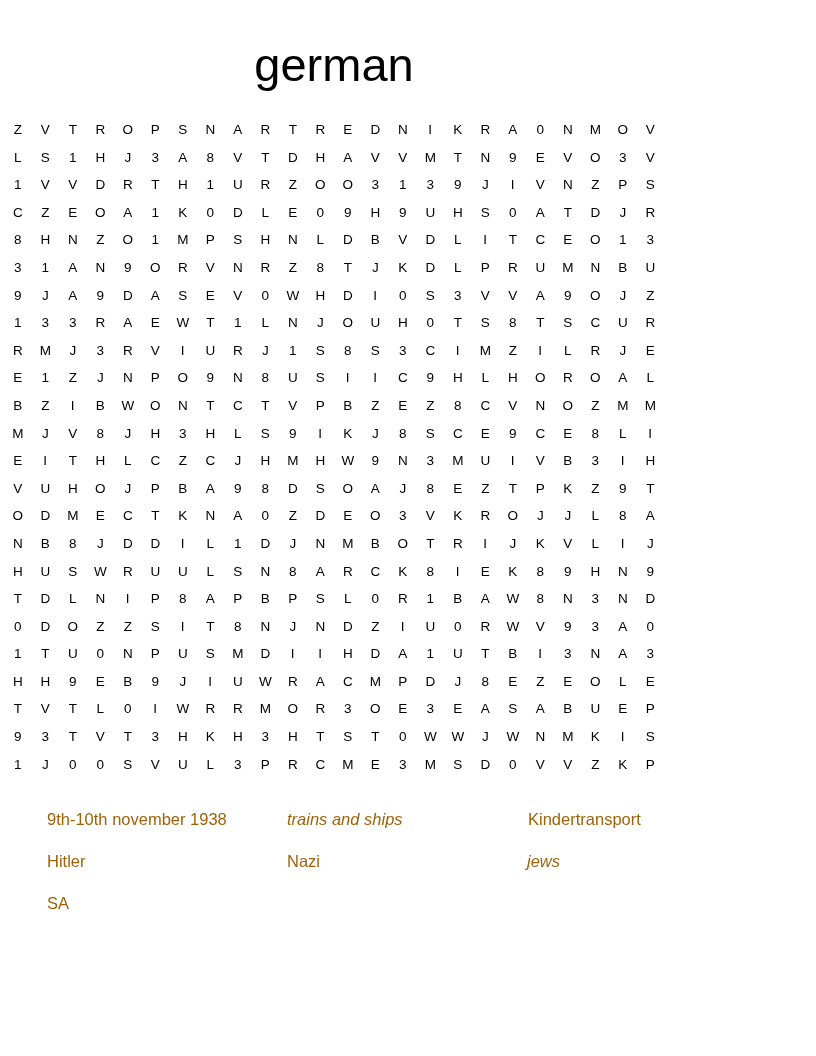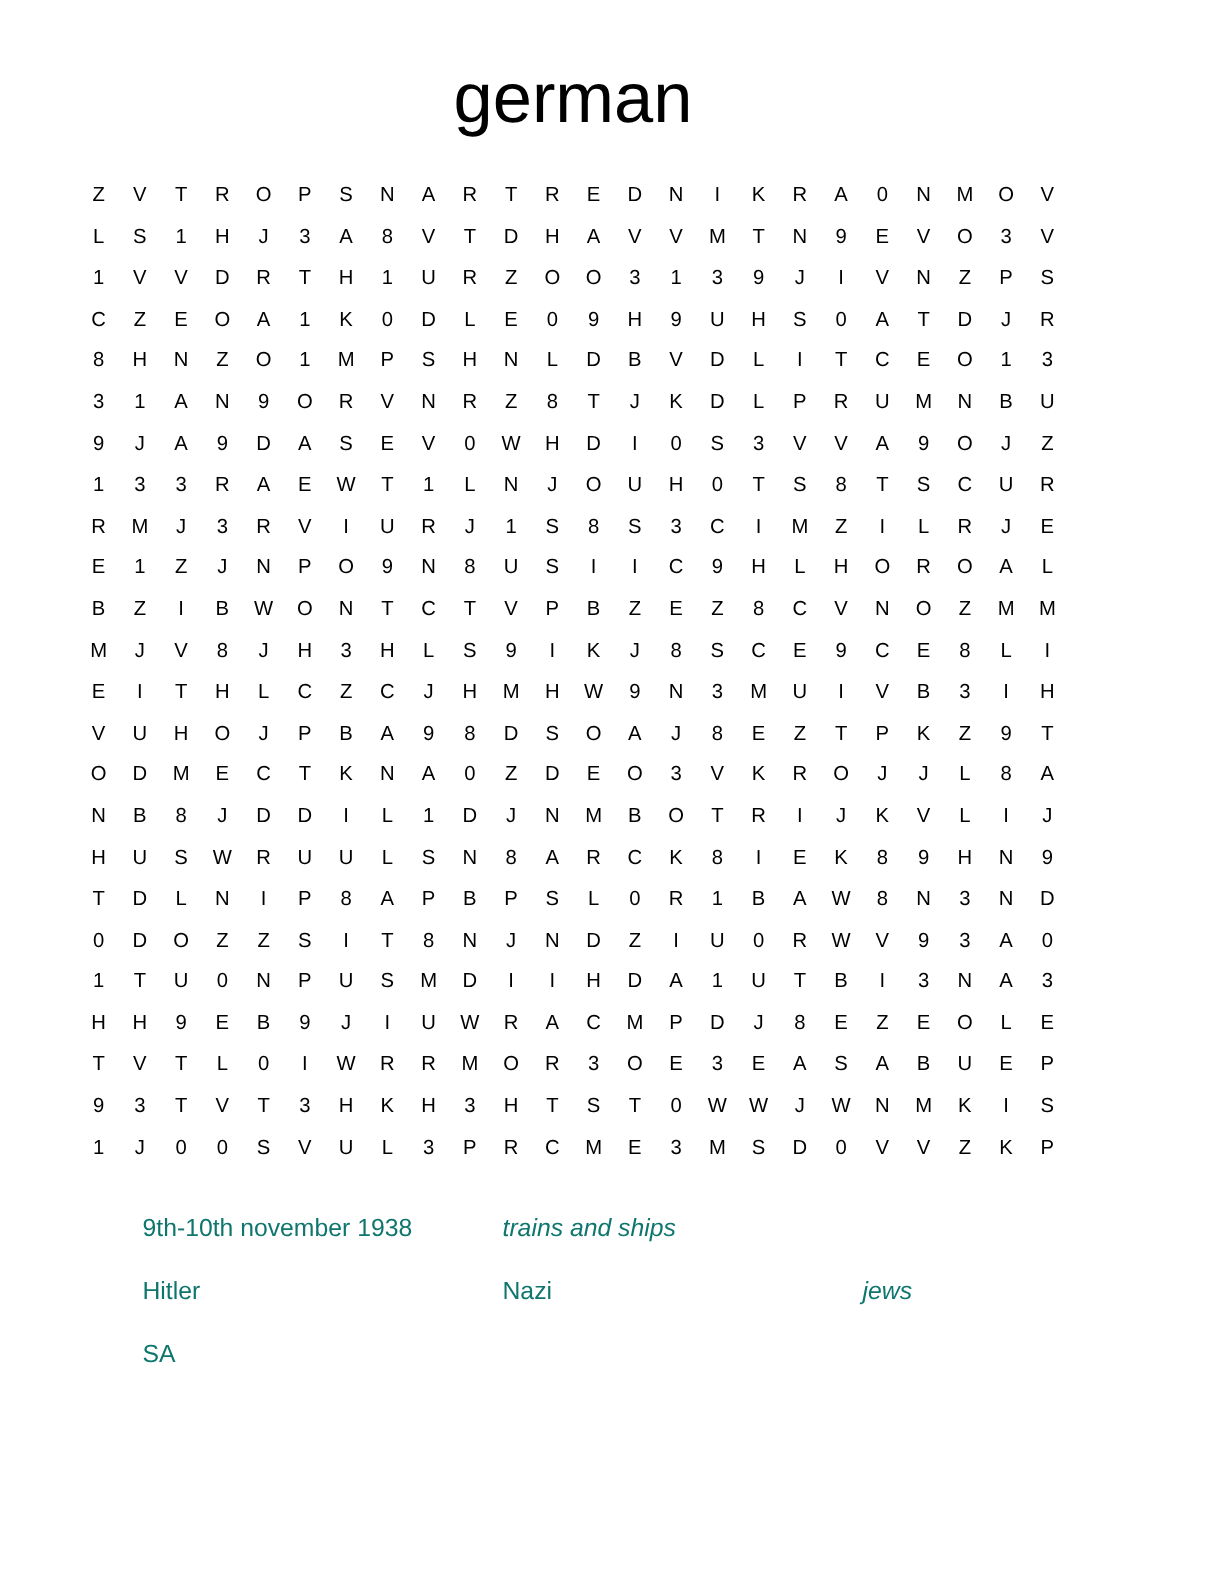--- a/index.html
+++ b/index.html
@@ -15,21 +15,20 @@
     color: #000000;
     position: relative;
     overflow: hidden;
   }
 
   .page {
     width: 668px;
     height: 1056px;
     box-sizing: border-box;
     position: relative;
-    margin-left: 48px;
   }
 
   
   .puzzle-title {
     text-align: center;
     font-size: 47px;
     font-weight: 400;
     line-height: 1;
     margin: 0;
     padding-top: 41px;
@@ -70,21 +69,21 @@
   }
   .word-row {
     display: flex;
     height: 42px;
     align-items: center;
   }
   .word-cell {
     font-size: 16.5px;
     font-family: "Liberation Sans", sans-serif;
     font-weight: 400;
-    color: #0f766e;
+    color: #a16207;
     white-space: nowrap;
   }
   .word-cell.col0 { width: 240px; }
   .word-cell.col1 { width: 241px; font-style: italic; }
   .word-cell.col2 { width: 240px; }
   .word-cell.empty { visibility: hidden; }
 </style>
 </head>
 <body>
 
@@ -720,20 +719,21 @@
             <td>P</td>
           </tr>
         </tbody>
     </table>
   </div>
 
   <div class="word-list">
       <div class="word-row">
         <div class="word-cell col0">9th-10th november 1938</div>
         <div class="word-cell col1">trains and ships</div>
+        <div class="word-cell col2">Kindertransport</div>
       </div>
       <div class="word-row">
         <div class="word-cell col0">Hitler</div>
         <div class="word-cell col2">Nazi</div>
         <div class="word-cell col1">jews</div>
       </div>
       <div class="word-row">
         <div class="word-cell col0">SA</div>
         <div class="word-cell col1 empty"></div>
         <div class="word-cell col2 empty"></div>

